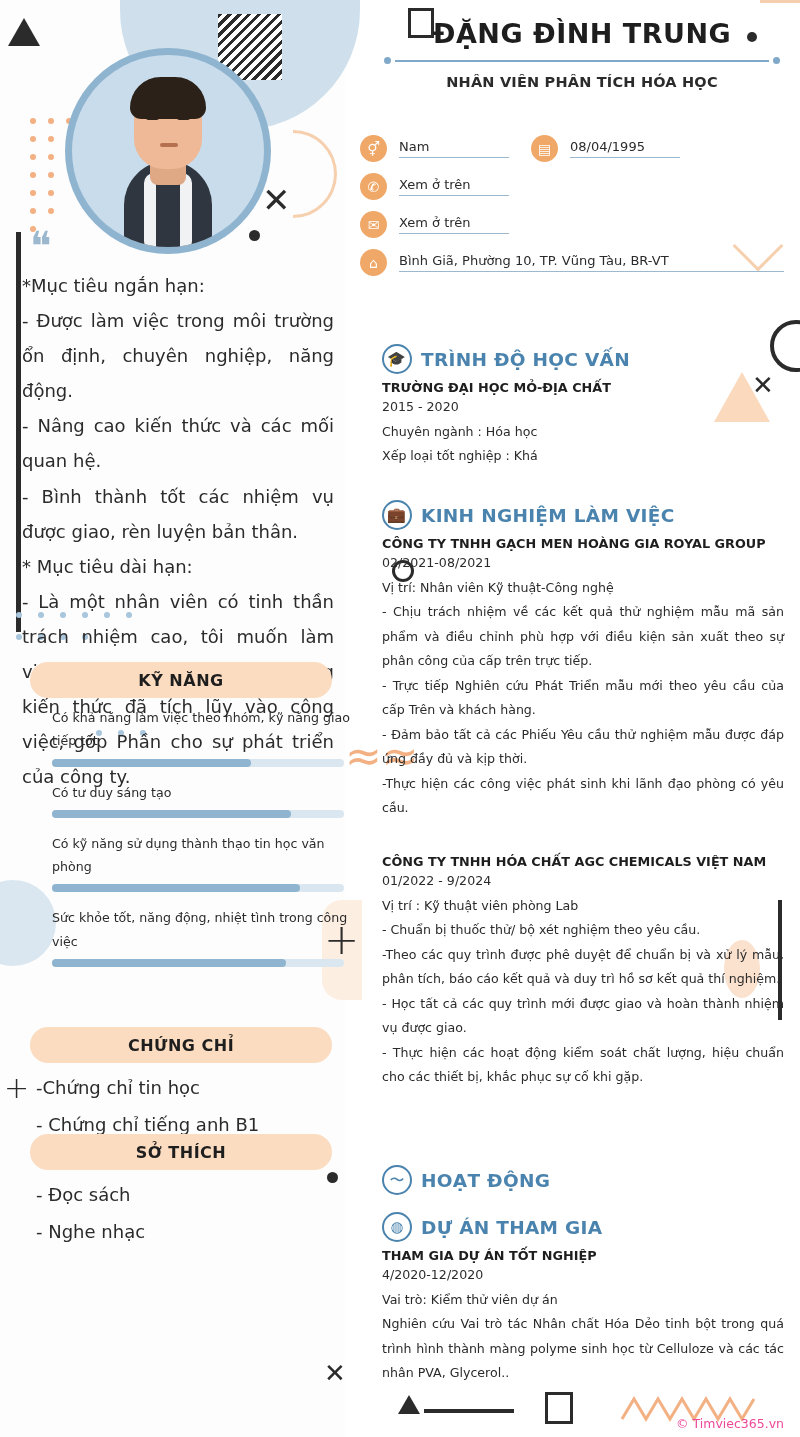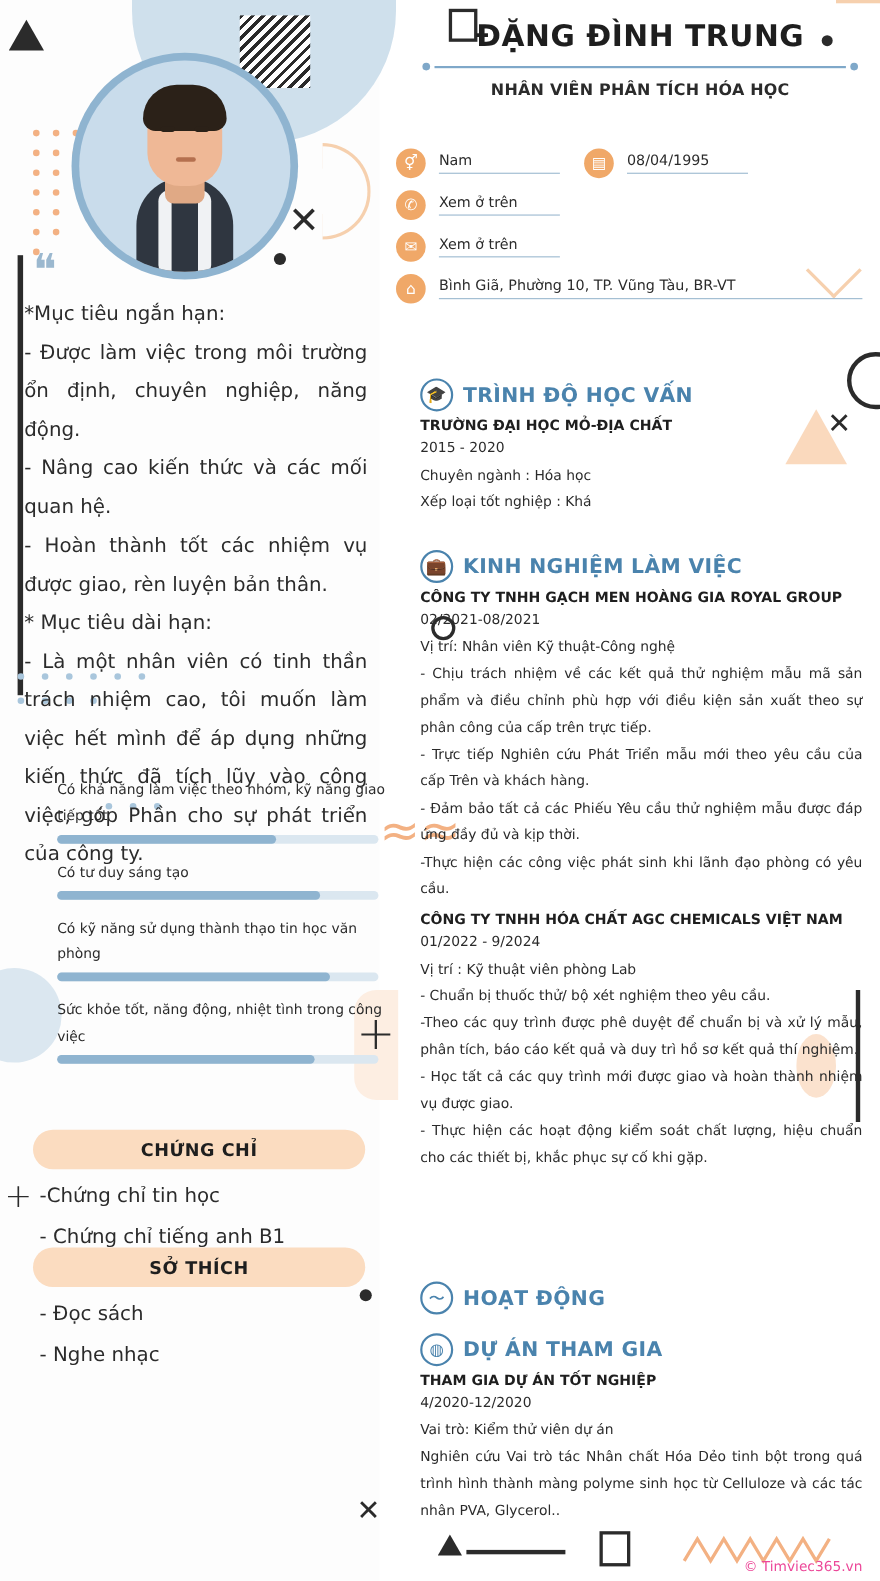--- a/index.html
+++ b/index.html
@@ -319,25 +319,26 @@
       <div class="cicon">⌂</div>
       <div class="cval wide">Bình Giã, Phường 10, TP. Vũng Tàu, BR-VT</div>
     </div>
   </div>
 
   <div class="quote">❝</div>
   <div class="objective">
     <p>*Mục tiêu ngắn hạn:</p>
     <p>- Được làm việc trong môi trường ổn định, chuyên nghiệp, năng động.</p>
     <p>- Nâng cao kiến thức và các mối quan hệ.</p>
-    <p>- Hoàn thành tốt các nhiệm vụ được giao, rèn luyện bản thân.</p>
+    <p>- Bình thành tốt các nhiệm vụ được giao, rèn luyện bản thân.</p>
     <p>* Mục tiêu dài hạn:</p>
     <p> - Là một nhân viên có tinh thần trách nhiệm cao, tôi muốn làm việc hết mình để áp dụng những kiến thức đã tích lũy vào công việc, góp Phần cho sự phát triển của công ty.</p>
   </div>
 
+  <div class="pill skills">KỸ NĂNG</div>
   <div class="skill-list">
     <div>
       <div class="skill-name">Có khả năng làm việc theo nhóm, kỹ năng giao tiếp tốt</div>
       <div class="bar-track">
           <div class="bar-fill" style="width:68%"></div>
         </div>
     </div>
     <div>
       <div class="skill-name">Có tư duy sáng tạo</div>
       <div class="bar-track">
@@ -390,21 +391,21 @@
     <div class="entry-block">
       <div class="entry-title">CÔNG TY TNHH GẠCH MEN HOÀNG GIA ROYAL GROUP</div>
       <div class="entry-line">02/2021-08/2021</div>
       <div class="entry-line">Vị trí: Nhân viên Kỹ thuật-Công nghệ</div>
       <div class="entry-line">- Chịu trách nhiệm về các kết quả thử nghiệm mẫu mã sản phẩm và điều chỉnh phù hợp với điều kiện sản xuất theo sự phân công của cấp trên trực tiếp.</div>
       <div class="entry-line">- Trực tiếp Nghiên cứu Phát Triển mẫu mới theo yêu cầu của cấp Trên và khách hàng.</div>
       <div class="entry-line">- Đảm bảo tất cả các Phiếu Yêu cầu thử nghiệm mẫu được đáp ứng đầy đủ và kịp thời.</div>
       <div class="entry-line">-Thực hiện các công việc phát sinh khi lãnh đạo phòng có yêu cầu.</div>
     </div>
 
-    <div class="entry-block" style="margin-top:8px;">
+    <div class="entry-block" style="margin-top:33px;">
       <div class="entry-title">CÔNG TY TNHH HÓA CHẤT AGC CHEMICALS VIỆT NAM</div>
       <div class="entry-line">01/2022 - 9/2024</div>
       <div class="entry-line">Vị trí : Kỹ thuật viên phòng Lab</div>
       <div class="entry-line">- Chuẩn bị thuốc thử/ bộ xét nghiệm theo yêu cầu.</div>
       <div class="entry-line">-Theo các quy trình được phê duyệt để chuẩn bị và xử lý mẫu, phân tích, báo cáo kết quả và duy trì hồ sơ kết quả thí nghiệm.</div>
       <div class="entry-line">- Học tất cả các quy trình mới được giao và hoàn thành nhiệm vụ được giao.</div>
       <div class="entry-line">- Thực hiện các hoạt động kiểm soát chất lượng, hiệu chuẩn cho các thiết bị, khắc phục sự cố khi gặp.</div>
     </div>
   </div>
 

